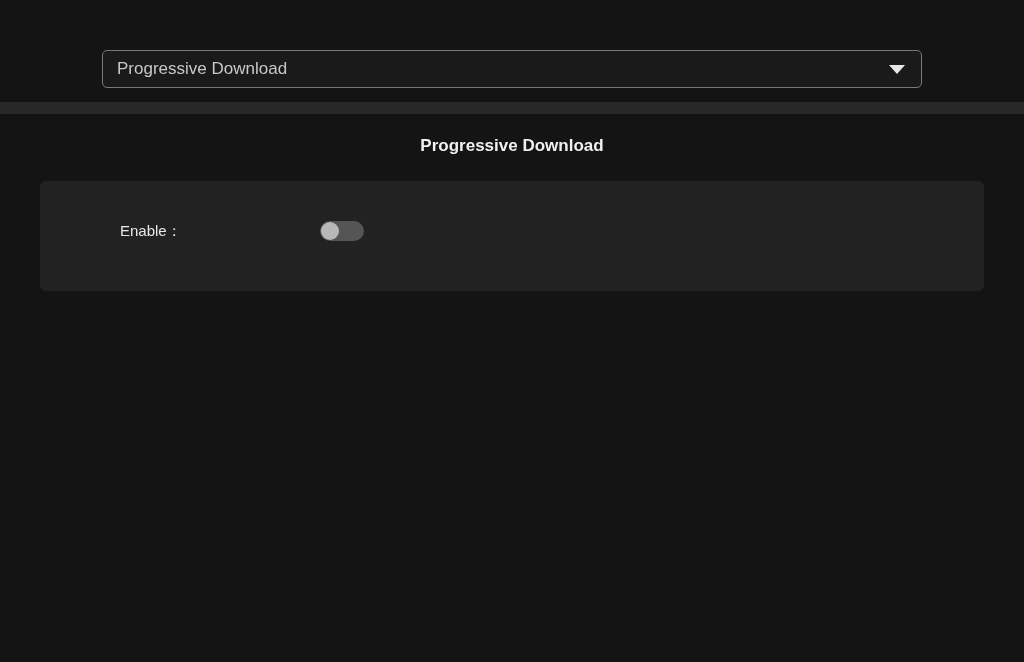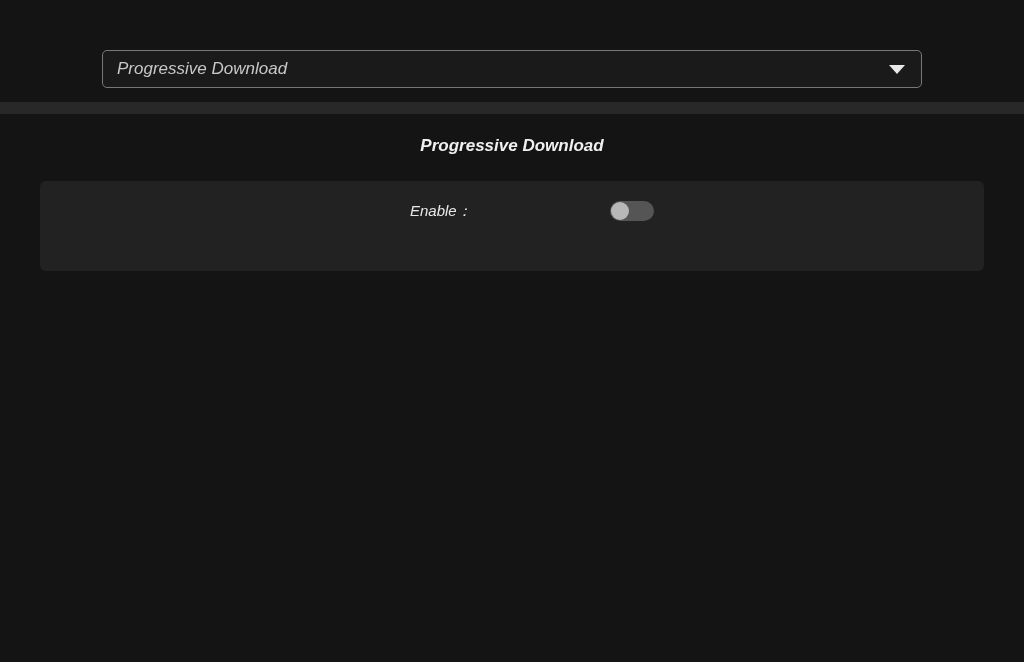--- a/index.html
+++ b/index.html
@@ -1,19 +1,18 @@
 <!DOCTYPE html>
 <html><head>
   <meta charset="utf-8">
   <style>
     * {
       margin: 0;
       padding: 0;
       box-sizing: border-box;
-      font-style: italic;
     }
     body {
       width: 1024px;
       height: 662px;
       background-color: #141414;
       font-family: Verdana, Geneva, sans-serif;
       color: #e0e0e0;
       overflow: hidden;
     }
     .top-section {
@@ -60,24 +59,23 @@
     .page-title {
       color: #f0f0f0;
       font-size: 17px;
       font-weight: bold;
       margin-bottom: 25px;
     }
     .settings-panel {
       width: 944px;
       background-color: #222222;
       border-radius: 6px;
-      padding: 20px 40px 50px 40px;
+      padding: 40px 40px 50px 40px;
       display: flex;
       align-items: center;
-      justify-content: center;
     }
     .setting-label {
       color: #e8e8e8;
       font-size: 15px;
       width: 240px;
       padding-left: 40px;
     }
     .toggle {
       position: relative;
       width: 44px;

